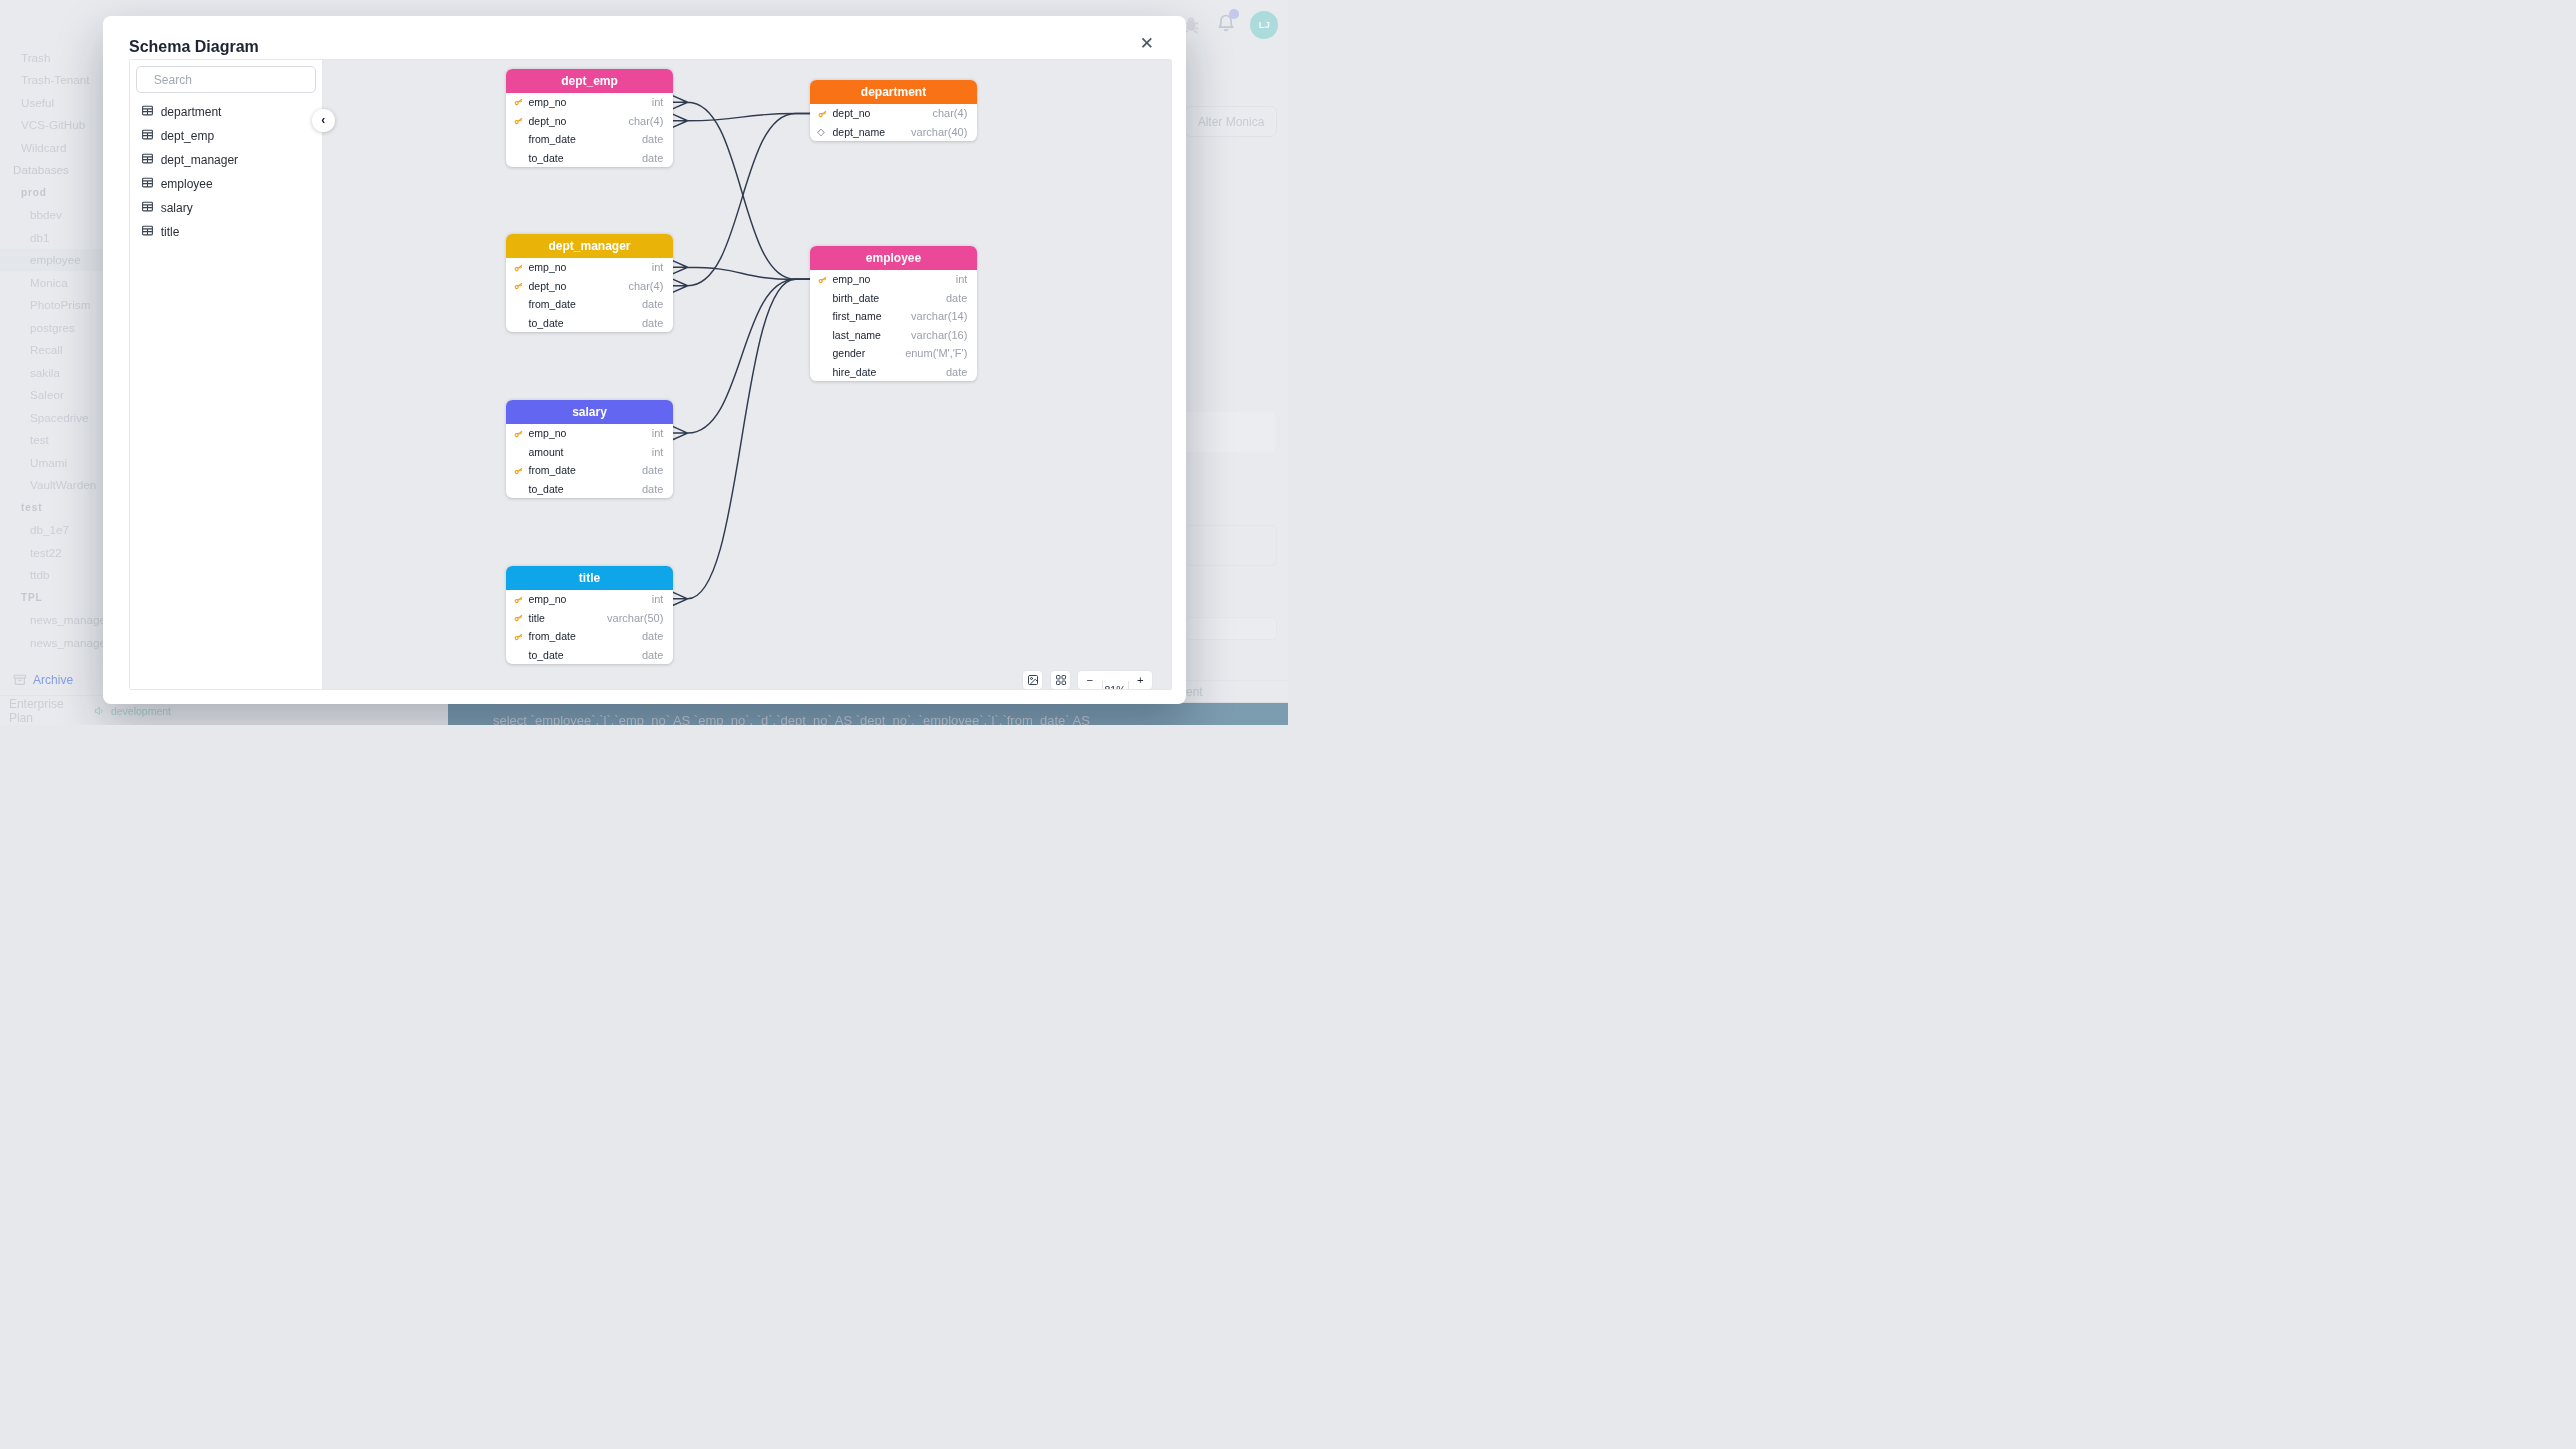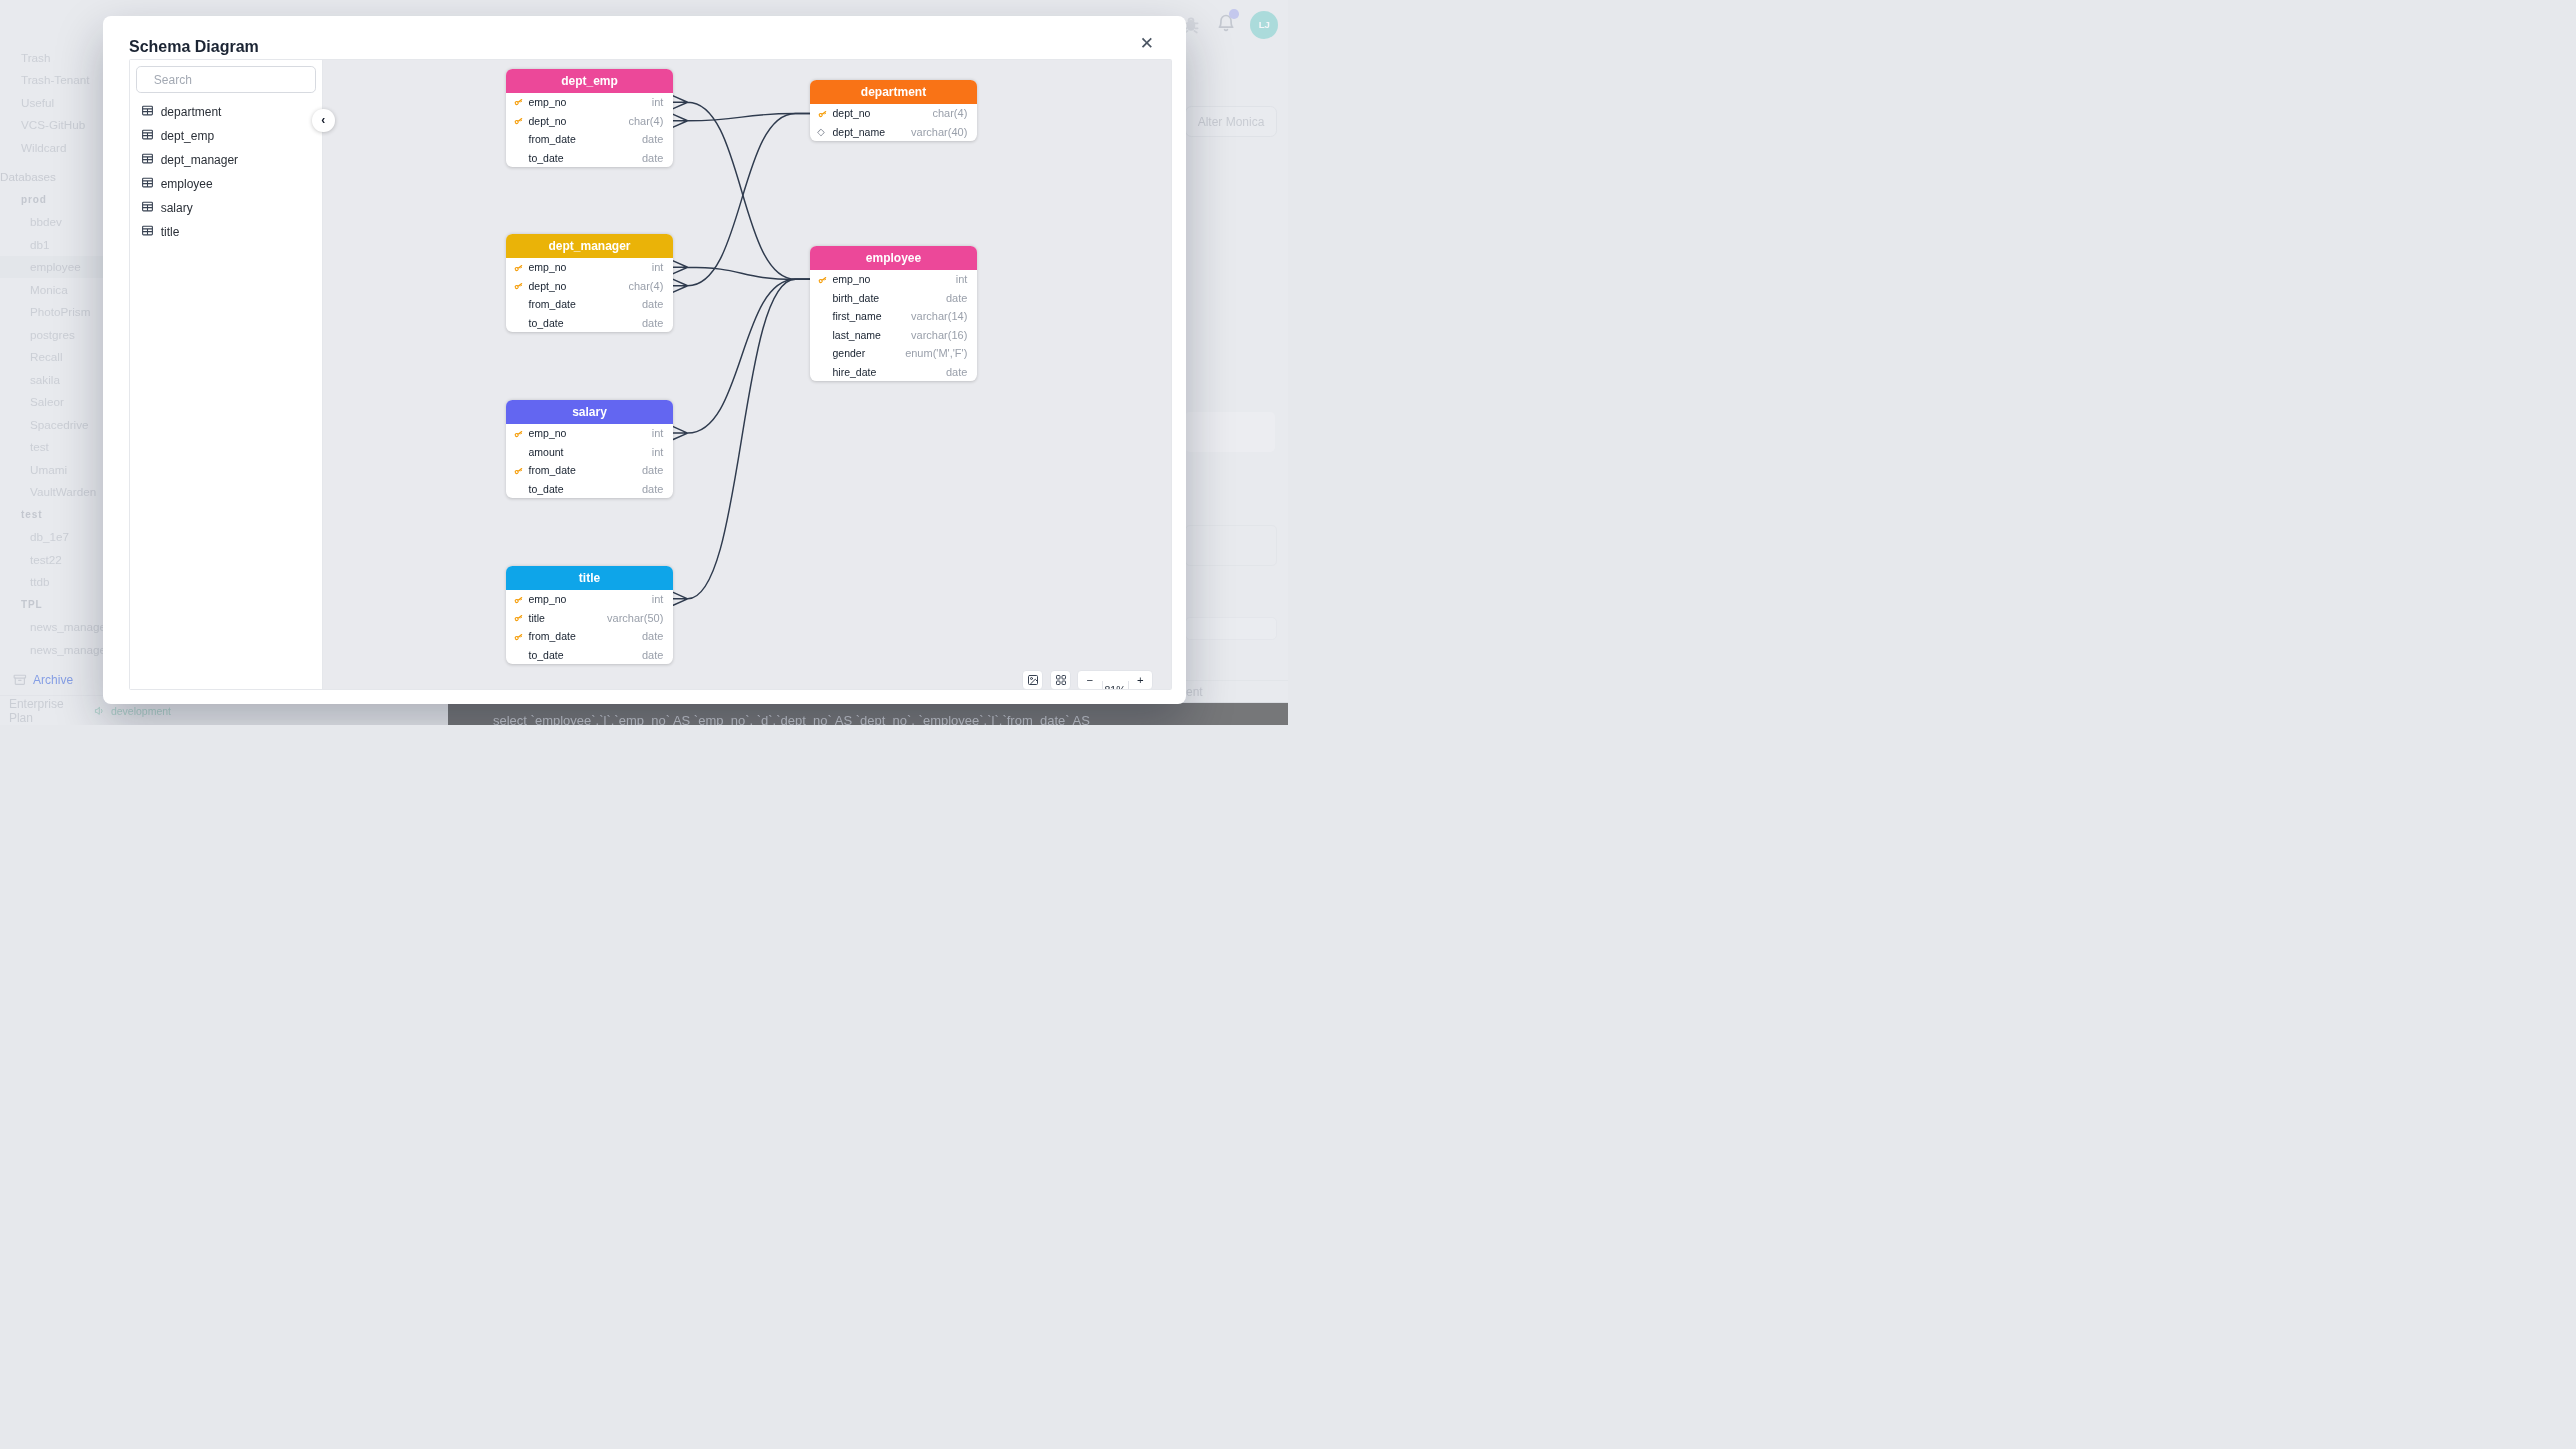--- a/index.html
+++ b/index.html
@@ -6,37 +6,37 @@
   #stage{position:relative;width:1288px;height:725px;overflow:hidden;background:#E4E6EA;}
 
   
   .app-sidebar{position:absolute;left:0;top:0;width:171px;height:725px;background:#E4E6EA;z-index:1;}
   .logo-row{position:absolute;left:11.3px;top:9.7px;display:flex;align-items:center;gap:5.6px;}
   .logo-mark{width:30px;height:30px;border-radius:50%;background:#A2A8B2;display:flex;align-items:center;justify-content:center;}
   .logo-text{font-size:19.3px;font-weight:700;color:#A2A8B2;letter-spacing:-0.4px;white-space:nowrap;}
   .sb-nav{position:absolute;left:0;top:46px;right:0;}
   .sb{height:22.5px;display:flex;align-items:center;font-size:11.7px;color:#ABB0BA;white-space:nowrap;overflow:hidden;}
   .sb-project{padding-left:21px;}
-  .sb-section{margin-top:7px;color:#A4A9B3;}
+  .sb-section{padding-left:13px;margin-top:0;color:#A4A9B3;}
   .sb-env{padding-left:21px;font-weight:700;font-size:10px;letter-spacing:.09em;color:#9BA1AC;}
   .sb-db{padding-left:30px;}
   .sb-db.selected{background:#DBDEE3;color:#A6ABB5;}
   .sb-archive{position:absolute;left:0;top:669px;right:0;height:22.5px;display:flex;align-items:center;gap:6.4px;padding-left:13px;font-size:12px;color:#1d4ed8;}
   .sb-footer{position:absolute;left:0;bottom:0;width:171px;height:30px;border-top:0.8px solid #D8DBE0;display:flex;align-items:center;gap:5.6px;padding-left:8.9px;box-sizing:border-box;background:#E4E6EA;}
   .plan-text{font-size:12px;color:#A9AEB8;}
   .dev-text{font-size:10.5px;color:#74B8A6;}
   .hdr-icons{position:absolute;top:10.5px;right:9.7px;display:flex;align-items:center;gap:14.5px;z-index:1;}
   .avatar{width:28px;height:28px;border-radius:50%;background:#6AC8C4;color:#fff;font-size:9.7px;font-weight:700;display:flex;align-items:center;justify-content:center;}
   .bell-wrap{position:relative;}
   .bell-dot{position:absolute;right:-3.2px;top:-4px;width:9.7px;height:9.7px;border-radius:50%;background:#9CA2E8;}
   .bg-btn{position:absolute;left:1185px;top:106px;width:90px;height:29px;border:0.8px solid #D3D6DC;border-radius:6.4px;display:flex;align-items:center;justify-content:center;font-size:12px;color:#A6ABB5;background:rgba(236,238,241,.4);z-index:1;}
   .bg-panel{position:absolute;z-index:1;border-radius:4.8px;}
   .bg-frag{position:absolute;left:1186px;top:685px;font-size:12px;color:#A8ADB7;z-index:1;}
   .bg-hline{position:absolute;left:1180px;right:0;top:680px;height:0.8px;background:#D9DCE1;z-index:1;}
-  .sql-bar{position:absolute;left:448px;top:702px;width:840px;height:22.5px;background:#000000;border-top:0.8px solid #C9CCD2;overflow:hidden;z-index:1;}
+  .sql-bar{position:absolute;left:448px;top:702px;width:840px;height:22.5px;background:#0c4a6e;border-top:0.8px solid #C9CCD2;overflow:hidden;z-index:1;}
   .sql-text{position:absolute;left:45px;top:9.7px;font-size:13px;color:#9BA0AA;white-space:nowrap;}
 
   
   .overlay{position:absolute;inset:0;background:rgba(236,238,242,.5);z-index:5;}
   .modal{position:absolute;left:103px;top:16px;width:1083px;height:688px;background:#fff;border-radius:8px;box-shadow:0 20px 48px rgba(15,23,42,.28);z-index:10;}
   .modal-title{position:absolute;left:26px;top:22px;font-size:16px;font-weight:600;color:#1B2433;}
   .modal-close{position:absolute;right:32px;top:19.3px;font-size:17px;color:#4B5563;cursor:pointer;line-height:1;}
   .modal-body{position:absolute;left:26px;top:43px;width:1043px;height:631px;border:0.8px solid #E5E7EB;border-radius:1.6px;display:flex;box-sizing:border-box;}
   .panel-sidebar{width:193px;background:#fff;border-right:0.8px solid #E5E7EB;position:relative;box-sizing:border-box;flex:0 0 193px;}
   .search-box{margin:6.4px;height:27px;border:0.8px solid #D7DAE0;border-radius:4.8px;display:flex;align-items:center;gap:6.4px;padding:0 8px;box-sizing:border-box;}

